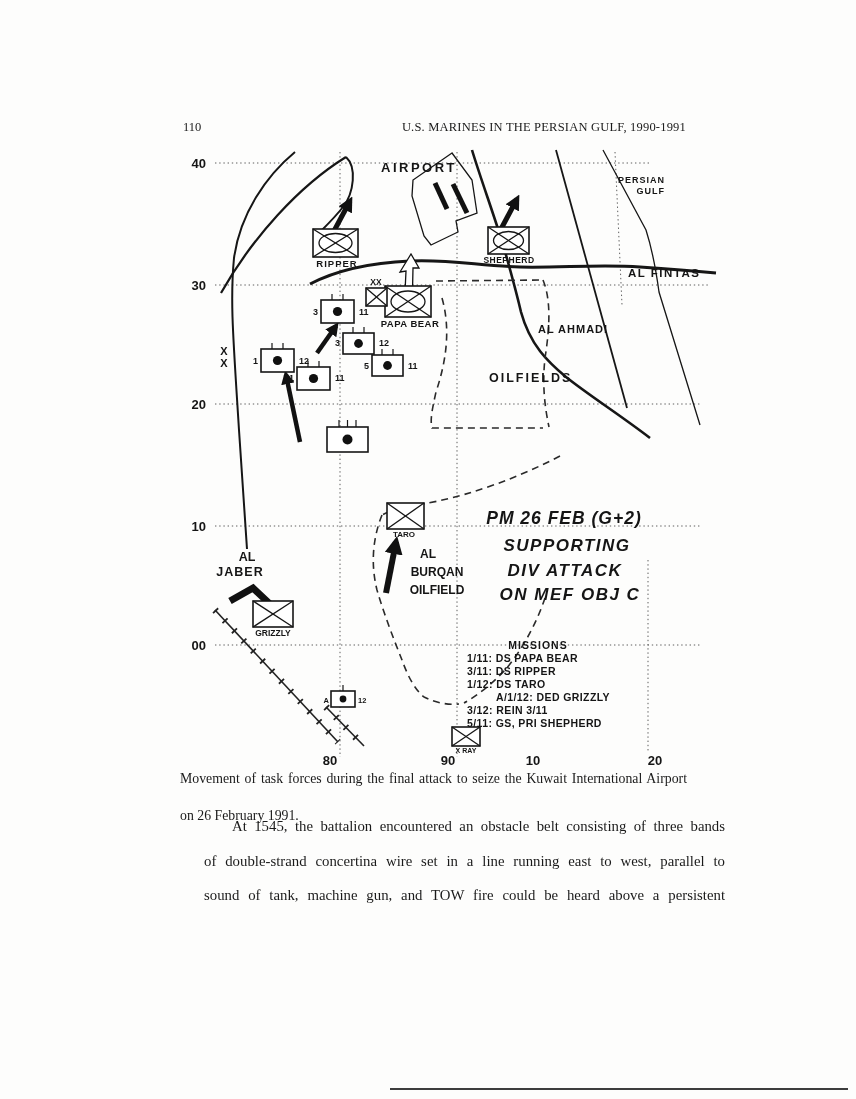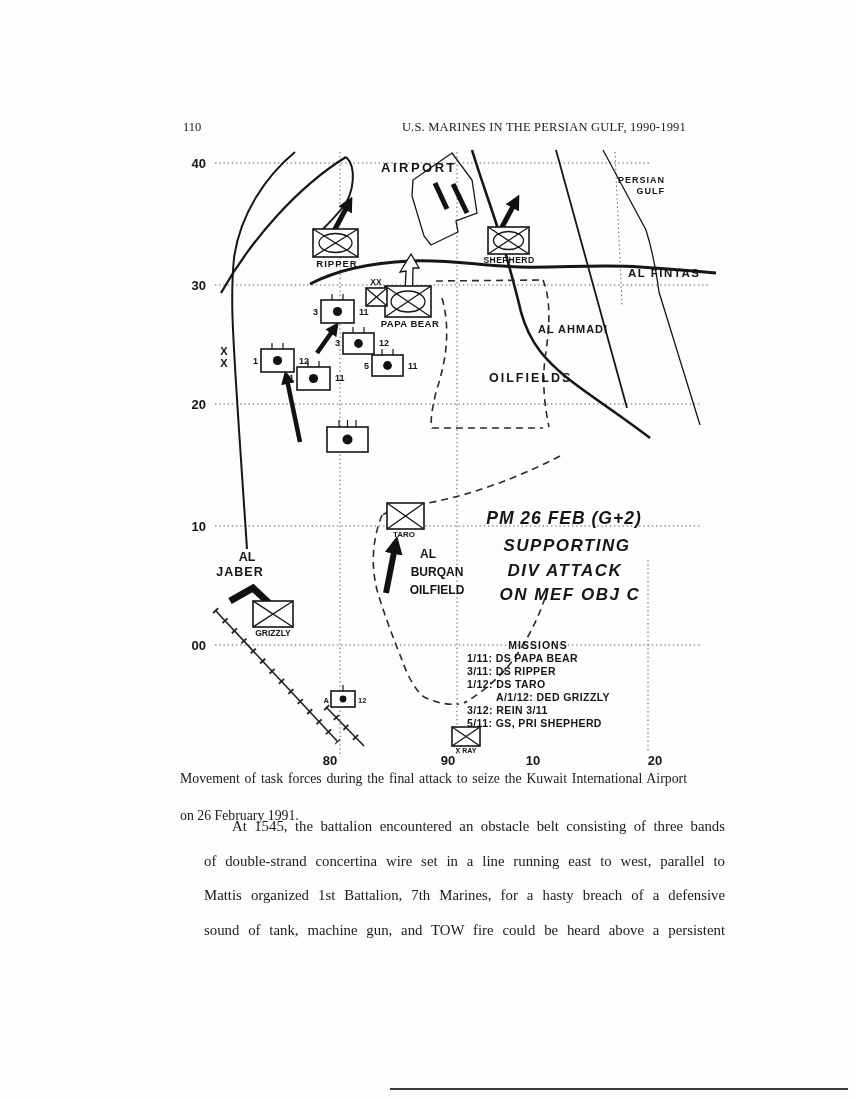--- a/index.html
+++ b/index.html
@@ -250,17 +250,16 @@
 </svg>
 
 <div class="abs" id="caption">
   <div class="jline">Movement of task forces during the final attack to seize the Kuwait International Airport</div>
   <div>on 26 February 1991.</div>
 </div>
 
 <div class="abs" id="body-text">
   <div class="jline indent">At 1545, the battalion encountered an obstacle belt consisting of three bands</div>
   <div class="jline">of double-strand concertina wire set in a line running east to west, parallel to</div>
-  <div class="jline">Mattis organized 1st Battalion, 7th Marines, for a hasty breach of a defensive</div>
   <div class="jline">sound of tank, machine gun, and TOW fire could be heard above a persistent</div>
 </div>
 
 <div class="abs" id="bottom-rule"></div>
 
 </body></html>

